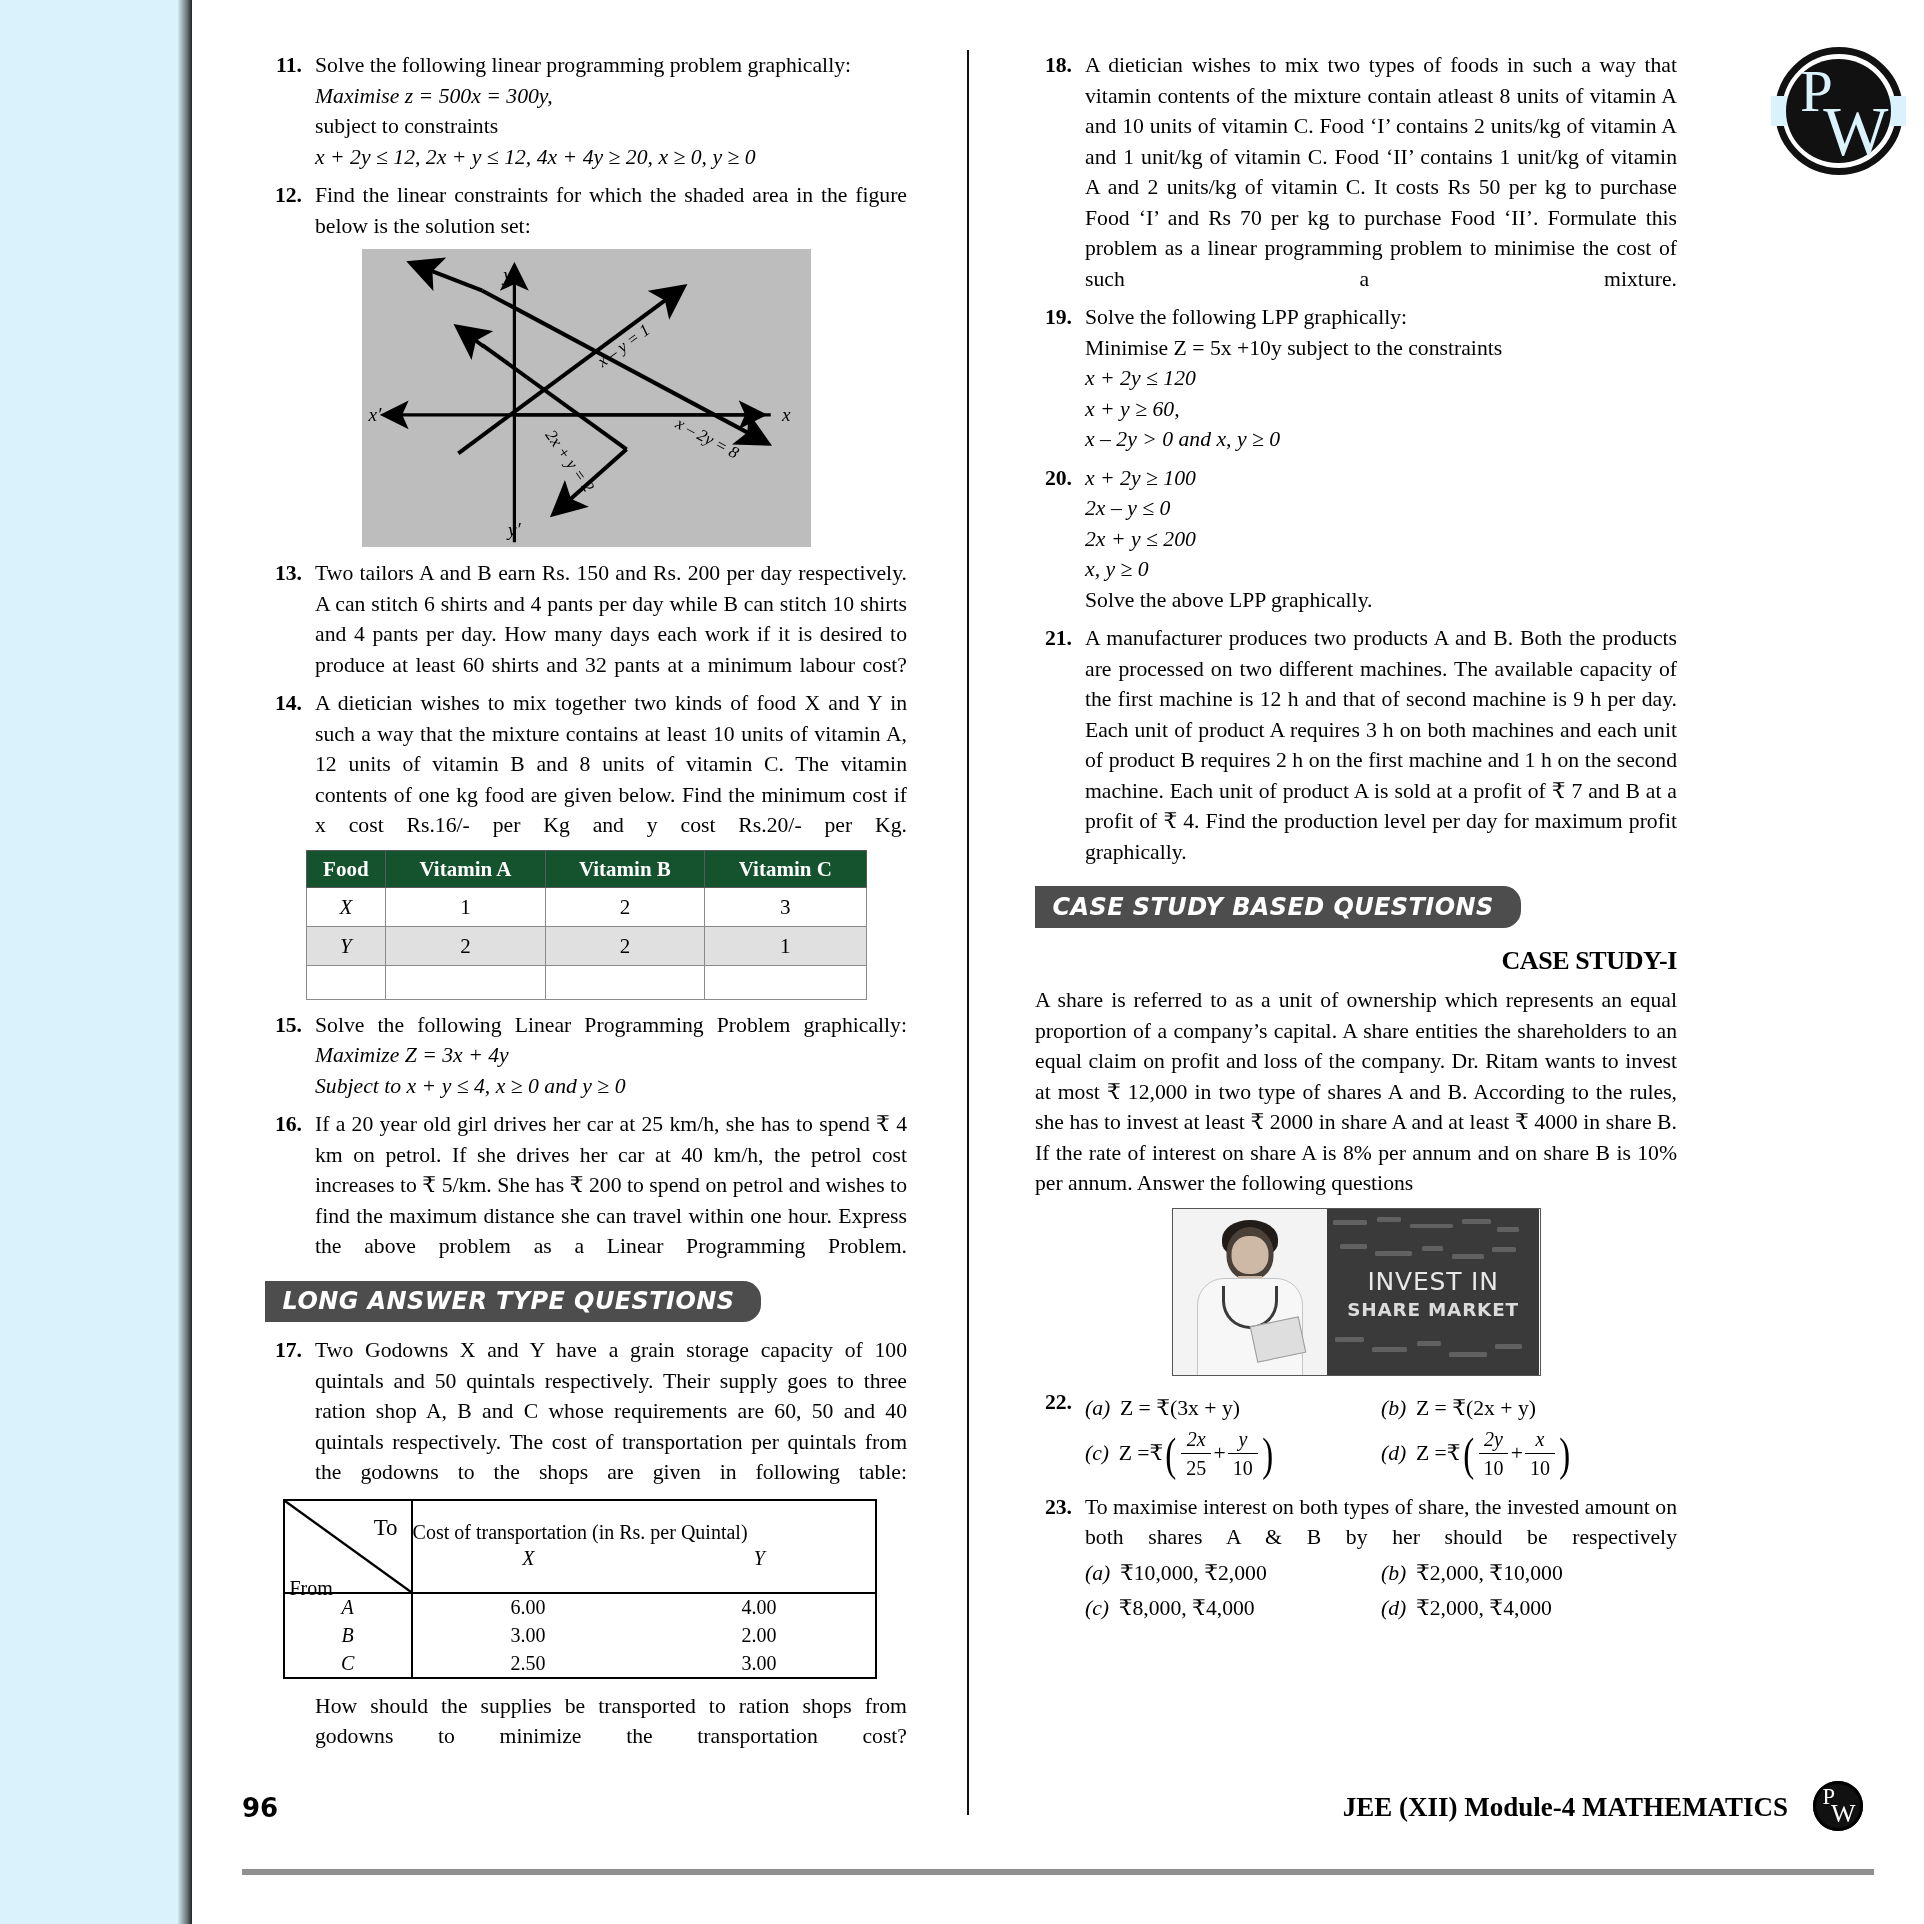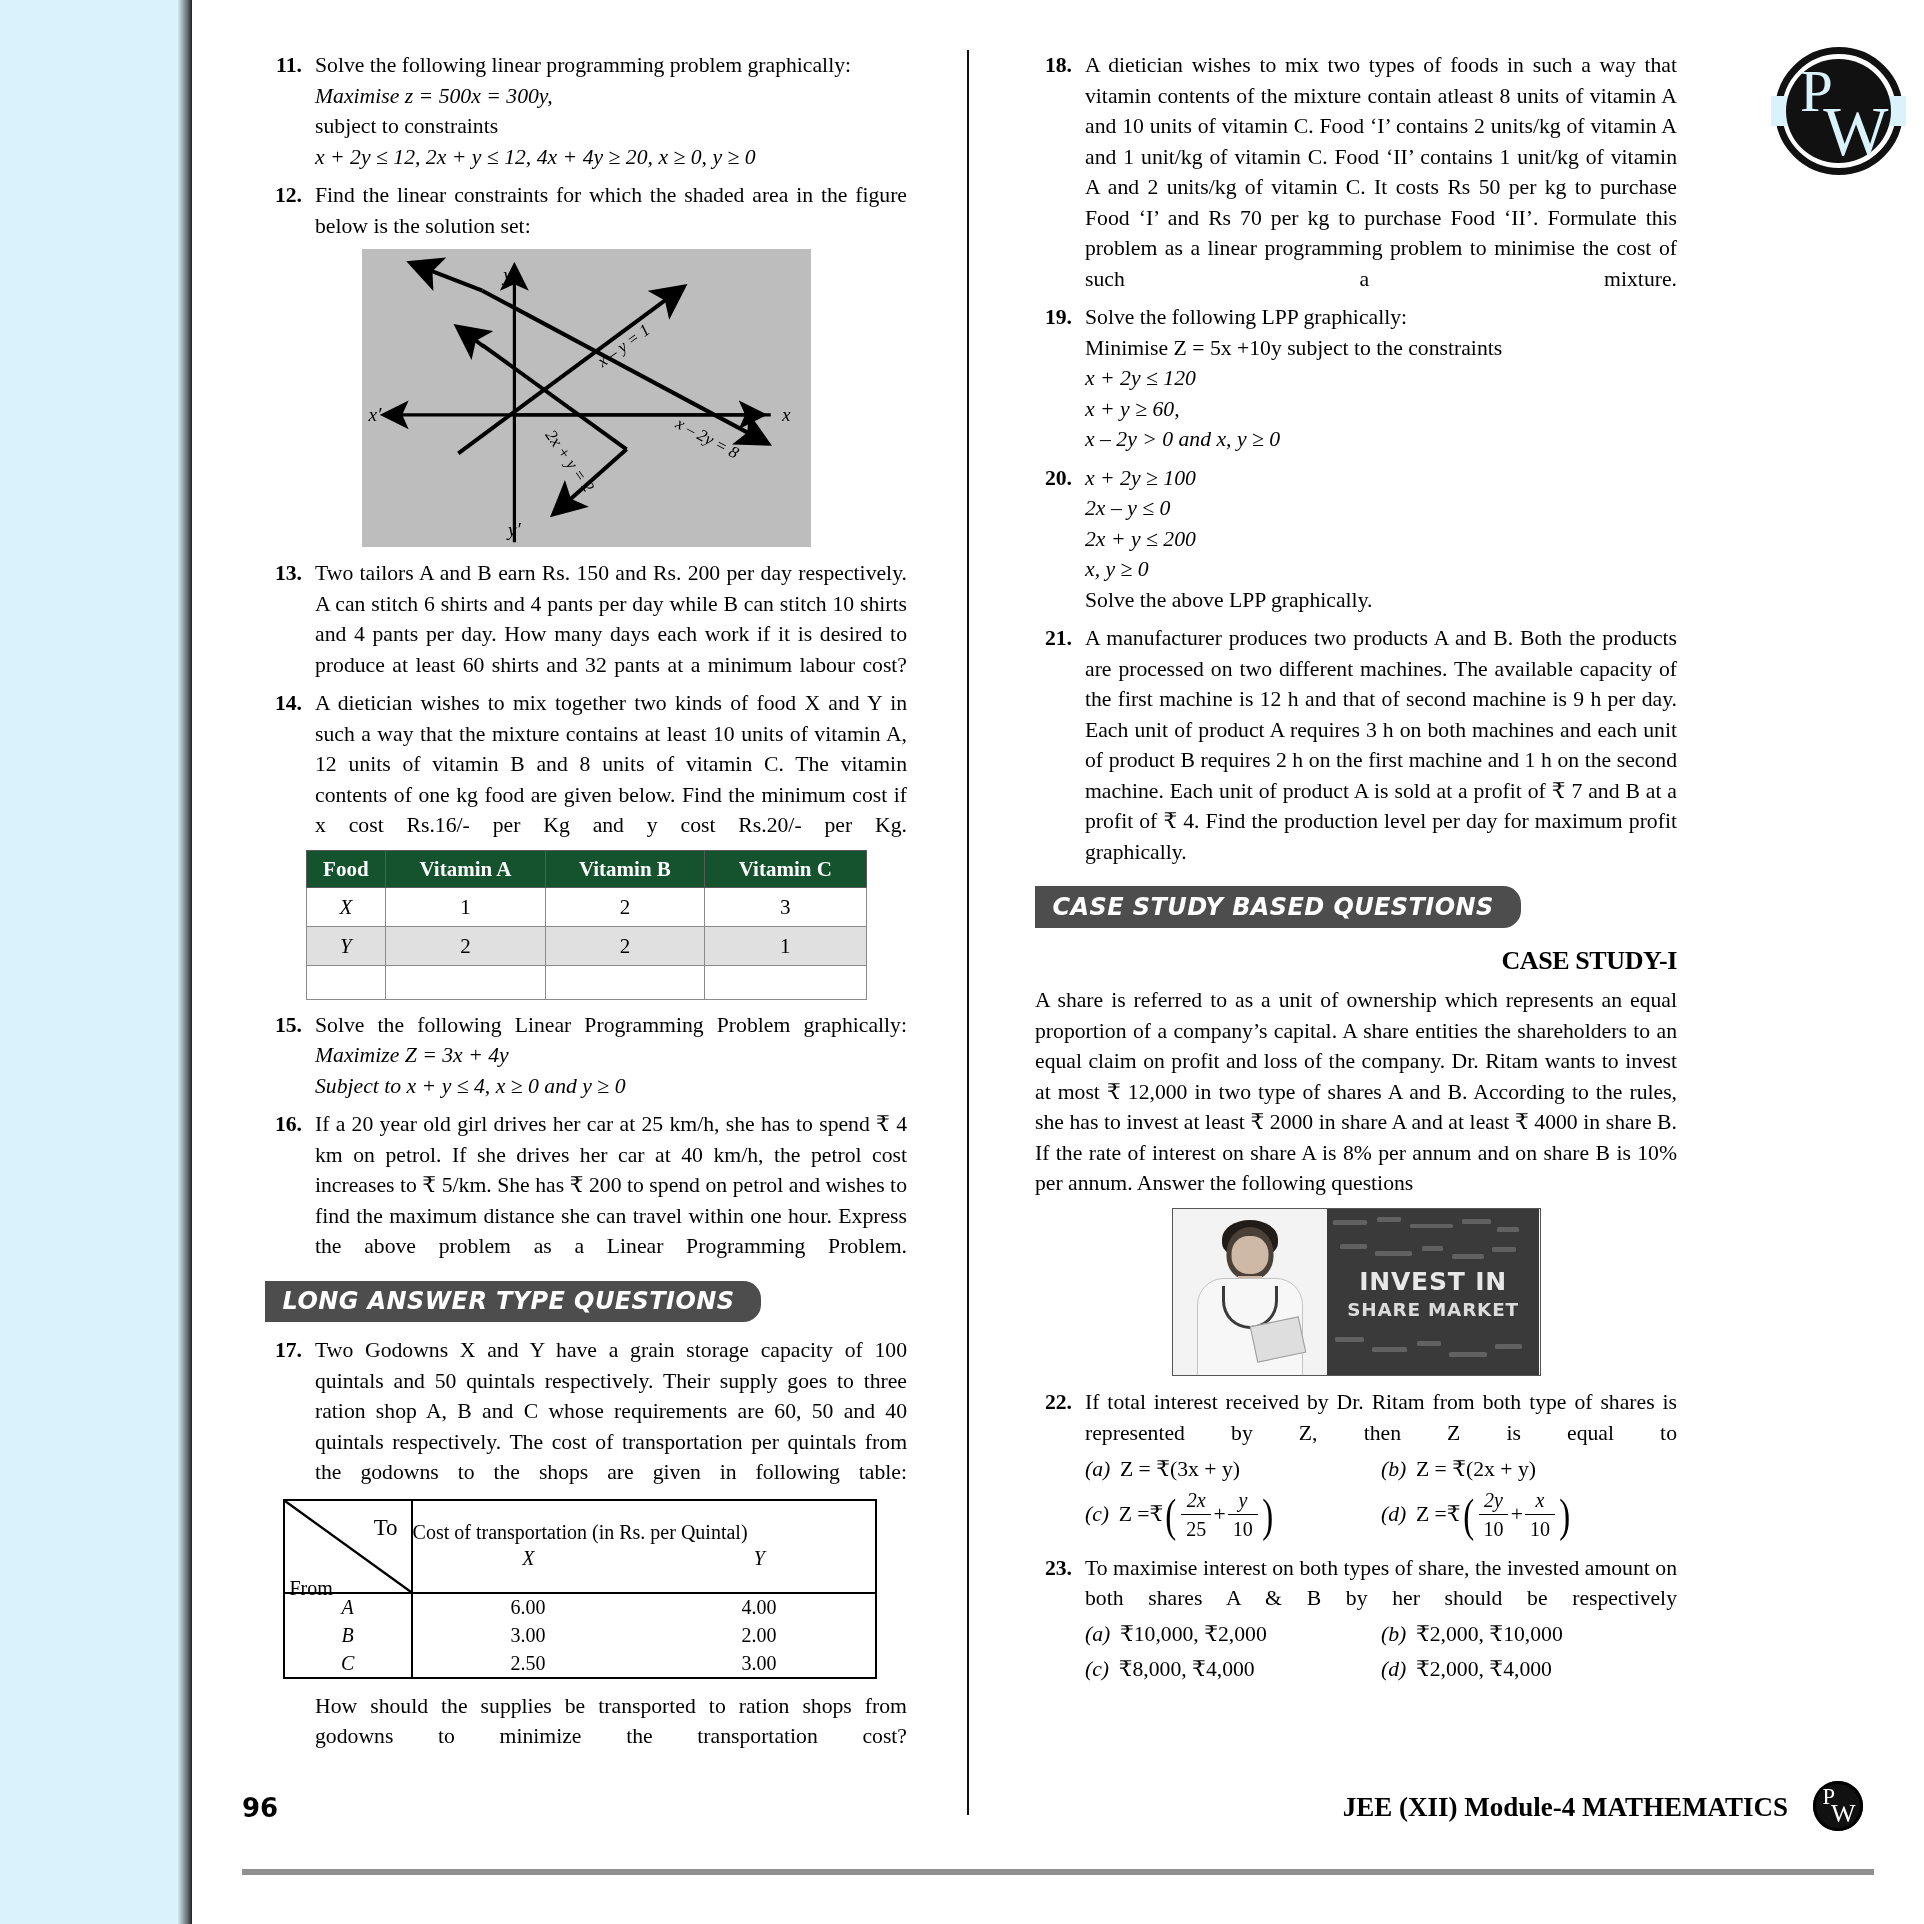--- a/index.html
+++ b/index.html
@@ -238,21 +238,21 @@
     position: absolute;
     background: rgba(190,190,190,0.30);
     height: 4.8px;
     border-radius: 1.6px;
   }
   .cs-right .invest {
     position: absolute; left: 0; right: 0; top: 58px;
     text-align: center;
     color: #e8e8e8;
     font-family: "DejaVu Sans", sans-serif;
-    font-weight: bold;
+    font-weight: normal;
     font-size: 25px;
     letter-spacing: 0.8px;
   }
   .cs-right .share {
     position: absolute; left: 0; right: 0; top: 90px;
     text-align: center;
     color: #dcdcdc;
     font-family: "DejaVu Sans", sans-serif;
     font-weight: bold;
     font-size: 18.4px;
@@ -569,21 +569,20 @@
           <div class="tick" style="left:122px;top:143px; width:38px;"></div>
           <div class="tick" style="left:168px;top:135px; width:27px;"></div>
           <div class="invest">INVEST IN</div>
           <div class="share">SHARE MARKET</div>
         </div>
       </div>
 
       <div class="qitem">
         <div class="qnum">22.</div>
         <div class="qbody">
-          <span class="line jall" style="display:block;">If total interest received by Dr. Ritam from both type of shares is represented by Z, then Z is equal to</span>
           <div class="opts">
             <div class="opt">
               <span class="tag">(a)</span>
               <span>Z = ₹(3x + y)</span>
             </div>
             <div class="opt">
               <span class="tag">(b)</span>
               <span>Z = ₹(2x + y)</span>
             </div>
             <div class="opt opt-frac">

